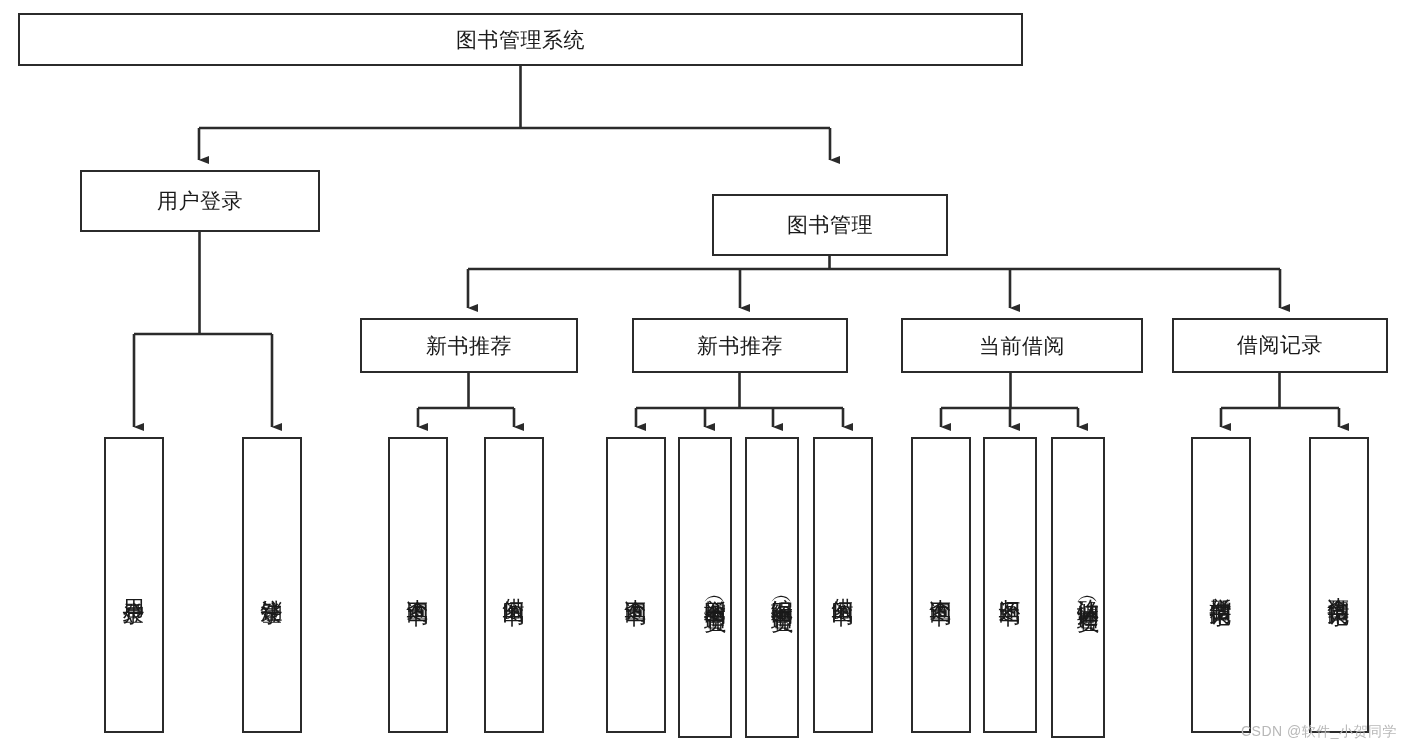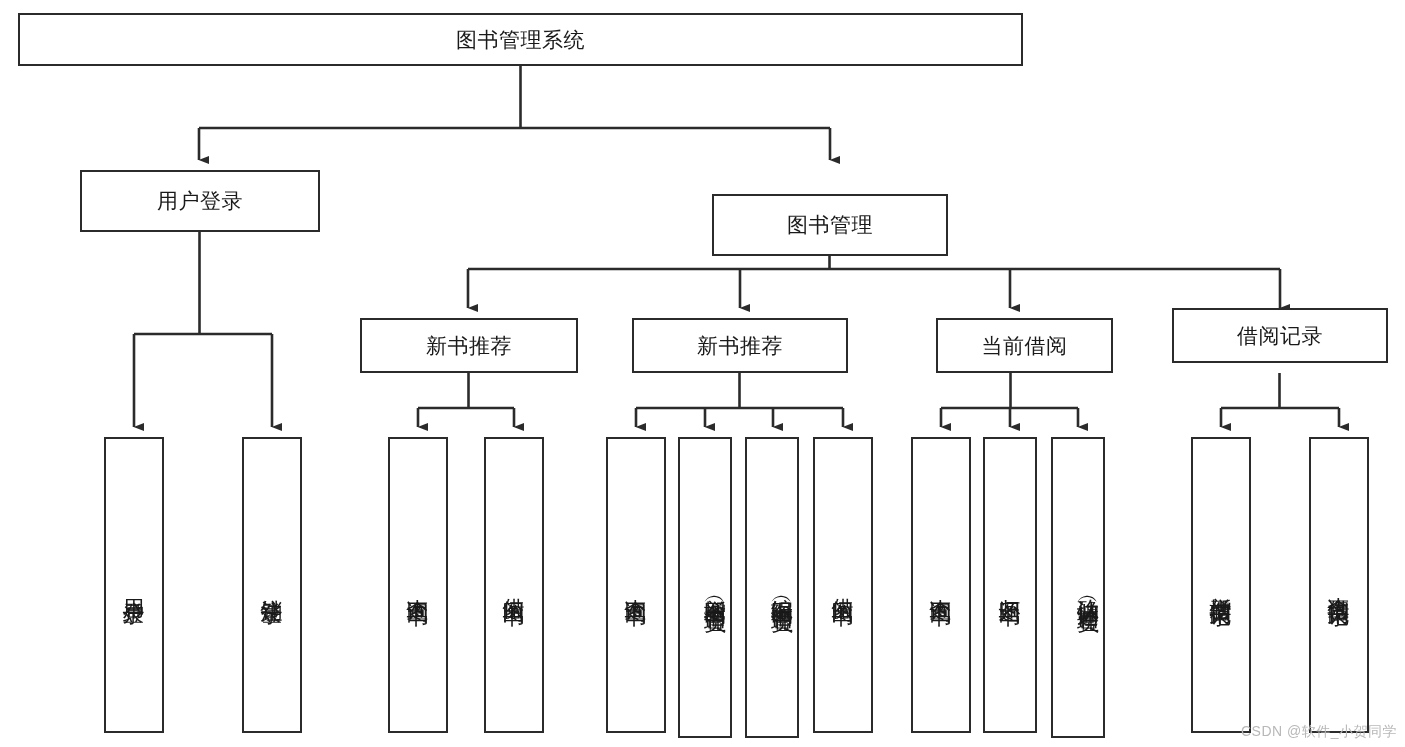--- a/index.html
+++ b/index.html
@@ -141,24 +141,24 @@
   <div class="node node-h" style="left:712px; top:170px; width:236px; height:62px;margin-top:24px;">
     <span>图书管理</span>
   </div>
 
   <div class="node node-h" style="left:360px; top:318px; width:218px; height:55px;">
     <span>新书推荐</span>
   </div>
   <div class="node node-h" style="left:632px; top:318px; width:216px; height:55px;">
     <span>新书推荐</span>
   </div>
-  <div class="node node-h" style="left:936px; top:318px; width:177px; height:55px;">
+  <div class="node node-h" style="left:901px; top:318px; width:242px; height:55px;">
     <span>当前借阅</span>
   </div>
-  <div class="node node-h" style="left:1172px; top:308px; width:216px; height:55px;">
+  <div class="node node-h" style="left:1172px; top:318px; width:216px; height:55px;font-family:Liberation Serif, serif;">
     <span>借阅记录</span>
   </div>
 
   <div class="node node-v vmid" style="left:104px; top:437px; width:60px; height:296px;">
     <span>用户登录</span>
   </div>
   <div class="node node-v vmid" style="left:242px; top:437px; width:60px; height:296px;">
     <span>注销登录</span>
   </div>
 

